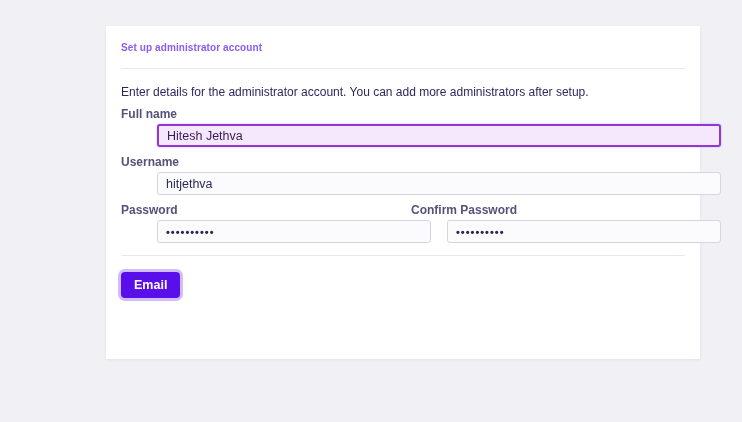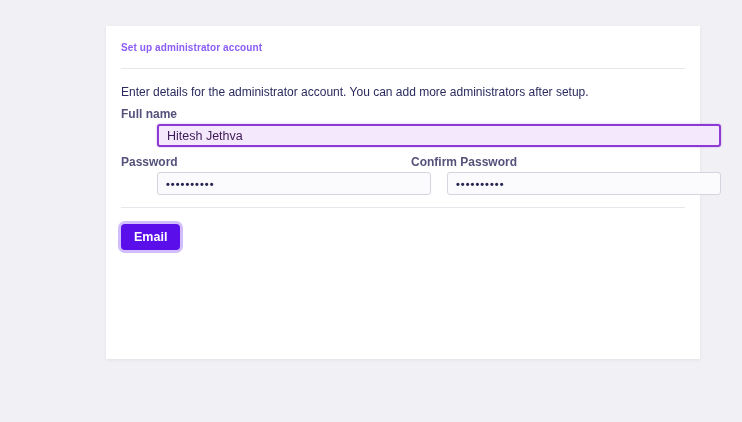--- a/index.html
+++ b/index.html
@@ -99,20 +99,24 @@
   <hr class="divider">
 
   <div class="card-desc">Enter details for the administrator account. You can add more administrators after setup.</div>
 
   <div class="form-group">
     <label>Full name</label>
     <input type="text" class="text-input highlight" value="Hitesh Jethva" style="">
   </div>
 
 
+  <div class="form-group">
+    <label>Username</label>
+    <input type="text" class="text-input plain" value="hitjethva" style="">
+  </div>
 
   <div class="password-row">
     <div class="form-group">
       <label>Password</label>
       <input type="text" class="text-input plain pw" value="••••••••••" style="">
     </div>
     <div class="form-group">
       <label>Confirm Password</label>
       <input type="text" class="text-input plain pw" value="••••••••••" style="">
     </div>

